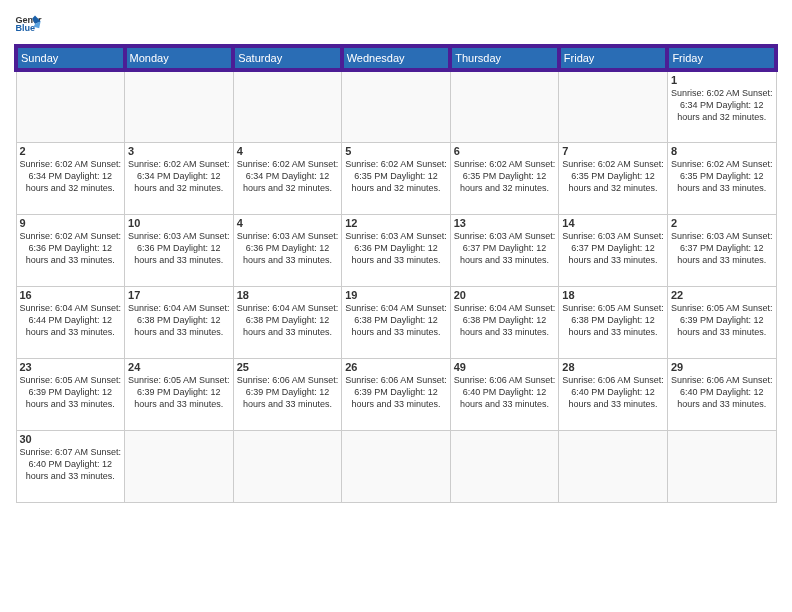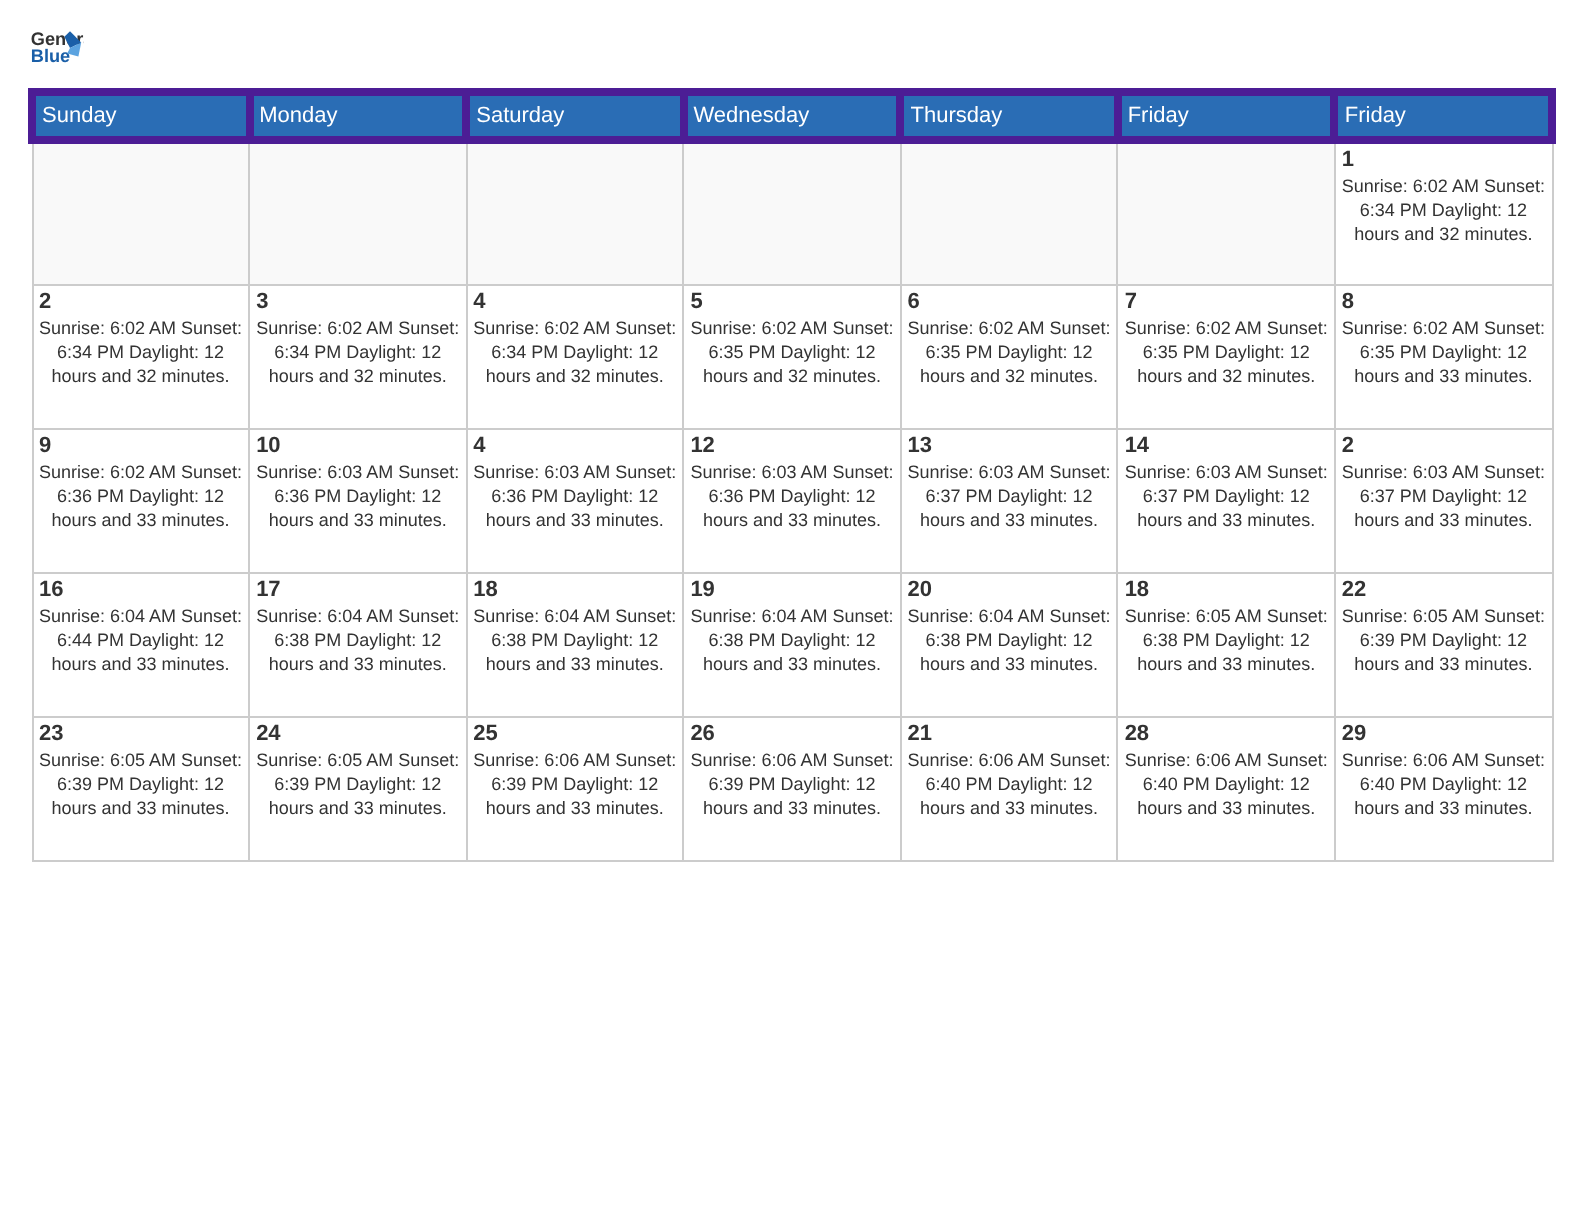--- a/index.html
+++ b/index.html
@@ -278,33 +278,47 @@
 Sunset: 6:39 PM
 Daylight: 12 hours and 33 minutes.</div>
           </td>
           <td>
             <span class="day-number">26</span>
             <div class="day-info">Sunrise: 6:06 AM
 Sunset: 6:39 PM
 Daylight: 12 hours and 33 minutes.</div>
           </td>
           <td>
-            <span class="day-number">21</span>
+            <span class="day-number">49</span>
             <div class="day-info">Sunrise: 6:06 AM
 Sunset: 6:40 PM
 Daylight: 12 hours and 33 minutes.</div>
           </td>
           <td>
             <span class="day-number">28</span>
             <div class="day-info">Sunrise: 6:06 AM
 Sunset: 6:40 PM
 Daylight: 12 hours and 33 minutes.</div>
           </td>
           <td>
             <span class="day-number">29</span>
             <div class="day-info">Sunrise: 6:06 AM
 Sunset: 6:40 PM
 Daylight: 12 hours and 33 minutes.</div>
           </td>
+        </tr>
+        <tr>
+          <td>
+            <span class="day-number">30</span>
+            <div class="day-info">Sunrise: 6:07 AM
+Sunset: 6:40 PM
+Daylight: 12 hours and 33 minutes.</div>
+          </td>
+          <td class="empty-cell"></td>
+          <td class="empty-cell"></td>
+          <td class="empty-cell"></td>
+          <td class="empty-cell"></td>
+          <td class="empty-cell"></td>
+          <td class="empty-cell"></td>
         </tr>
       </tbody>
   </table>
 </div>
 
 </body></html>

